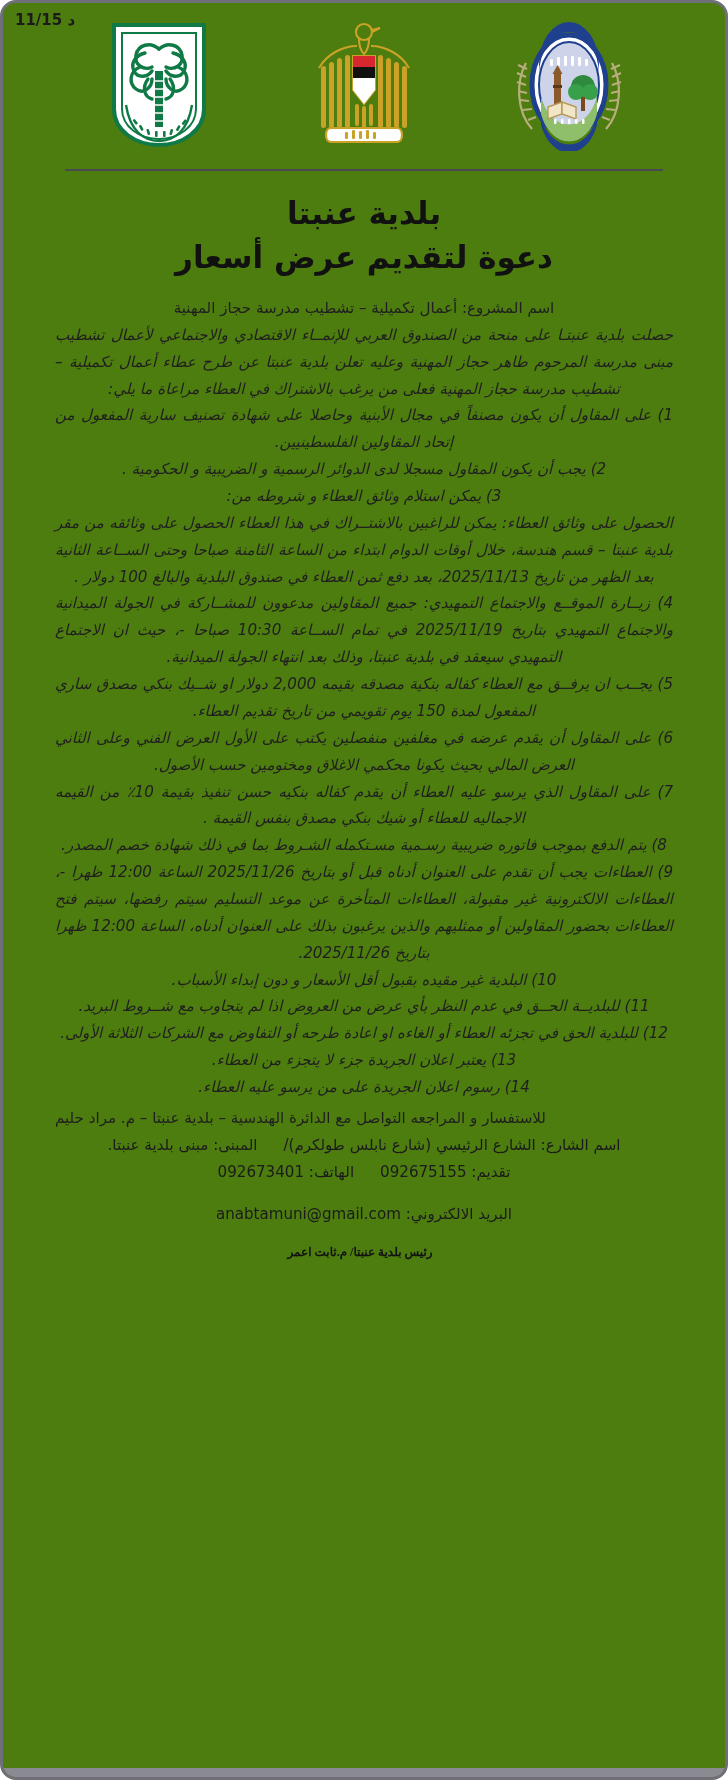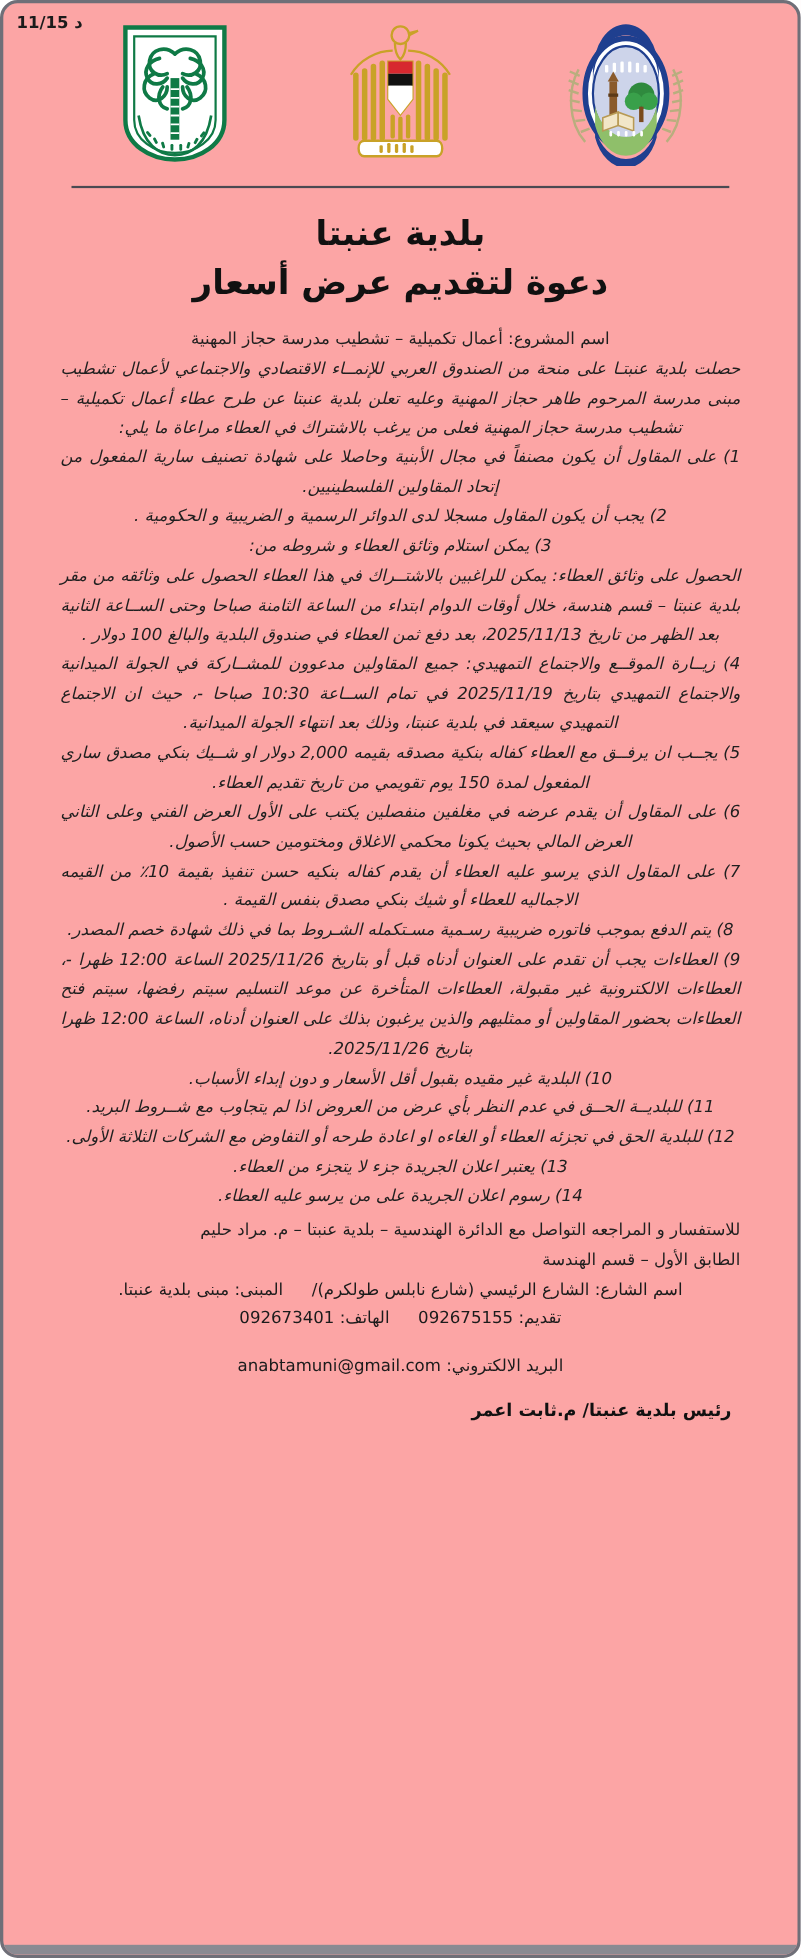--- a/index.html
+++ b/index.html
@@ -14,21 +14,21 @@
     font-family: "DejaVu Sans", "Liberation Sans", sans-serif;
     color: #1b1b1b;
     overflow: hidden;
   }
 
   .page {
     position: relative;
     width: 728px;
     height: 1780px;
     box-sizing: border-box;
-    background: #fca5a5;
+    background: #4d7c0f;
     border: 3px solid #6f6f78;
     border-radius: 16px;
     overflow: hidden;
   }
 
   
   .header {
     position: relative;
     height: 168px;
     padding: 0 14px;
@@ -119,21 +119,21 @@
     font-style: italic;
   }
 
   .tight { text-align-last: center; }
 
   
   .contact {
     padding: 4px 52px 0 52px;
     text-align: center;
   }
-  .contact .para { text-align: right; }
+  .contact .para { text-align: left; }
 
   .contact-cols {
     display: flex;
     justify-content: center;
     gap: 26px;
     font-size: 15.1px;
     line-height: 1.78;
   }
 
   .email-line {
@@ -141,24 +141,25 @@
     line-height: 1.9;
   }
   .email-value {
     direction: ltr;
     display: inline-block;
   }
 
   .signature {
     margin-top: 16px;
     padding: 0 60px 0 52px;
-    text-align: right;
-    font-size: 16px;
+    text-align: center;
+    font-size: 12px;
     font-weight: bold;
     color: #111111;
+    font-family: Liberation Serif, serif;
   }
 
   .bottom-bar {
     position: absolute;
     left: 0;
     right: 0;
     bottom: 0;
     height: 9px;
     background: #8a8a92;
   }
@@ -399,21 +400,20 @@
     <p class="clause tight">
       <span>14)</span>
       <span>رسوم اعلان الجريدة على من يرسو عليه العطاء.</span>
     </p>
 
   </div>
 
   <div class="contact">
 
     <p class="para">للاستفسار و المراجعه التواصل مع  الدائرة الهندسية – بلدية عنبتا – م. مراد حليم</p>
-    <p class="para">الطابق الأول – قسم الهندسة</p>
 
     <div class="contact-cols">
       <span>اسم الشارع: الشارع الرئيسي (شارع نابلس طولكرم)/</span>
       <span>المبنى: مبنى بلدية عنبتا.</span>
     </div>
 
     <div class="contact-cols">
       <span>
         <span>تقديم:</span>
         <span class="num">092675155</span>

